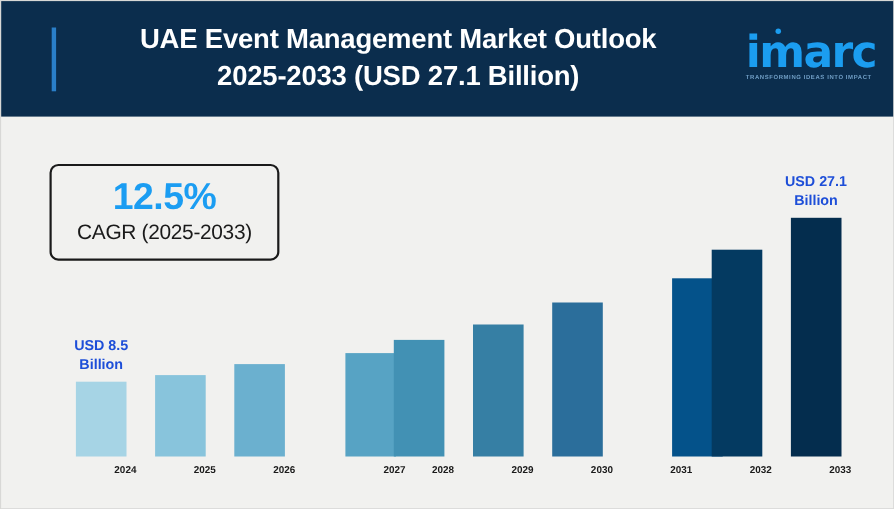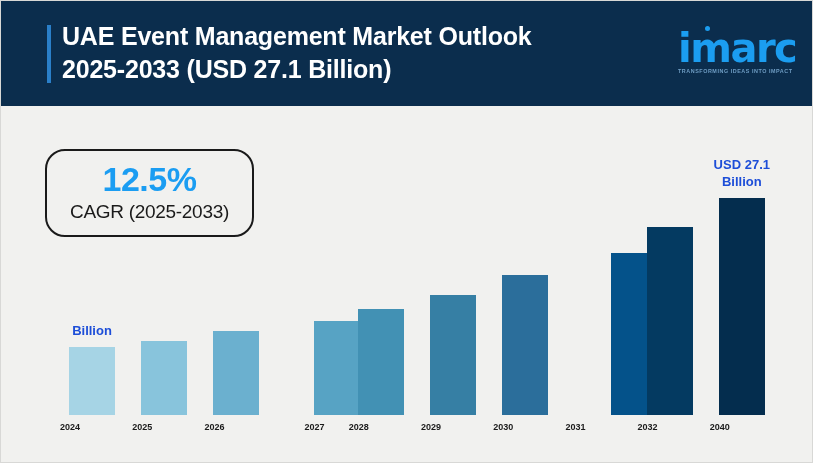--- a/index.html
+++ b/index.html
@@ -43,20 +43,21 @@
     top: 19px;
     width: 600px;
   }
   .title-line {
     color: #ffffff;
     font-size: 25px;
     font-weight: bold;
     line-height: 33px;
     letter-spacing: -0.2px;
     white-space: nowrap;
+    text-align: center;
   }
 
   
   #logo {
     position: absolute;
     right: 16px;
     top: 30px;
     width: 120px;
     text-align: left;
   }
@@ -87,21 +88,21 @@
   }
 
   
   #cagr-box {
     position: absolute;
     left: 44px;
     top: 148px;
     width: 209px;
     height: 88px;
     border: 2px solid #1a1a1a;
-    border-radius: 20px;
+    border-radius: 8px;
     background: #f1f1ef;
     box-sizing: border-box;
     text-align: center;
   }
   #cagr-value {
     color: #1b9df2;
     font-size: 34px;
     font-weight: bold;
     line-height: 40px;
     margin-top: 8px;
@@ -130,21 +131,21 @@
   .bar {
     width: 46px;
     position: absolute;
     bottom: 0;
   }
   .bar-year {
     position: absolute;
     top: 100%;
     left: -9px;
     width: 64px;
-    text-align: left;
+    text-align: right;
     font-size: 9px;
     font-weight: bold;
     color: #1a1a1a;
     padding-top: 7px;
   }
   .value-callout {
     position: absolute;
     width: 100px;
     left: -27px;
     text-align: center;
@@ -176,20 +177,21 @@
   <div id="cagr-box">
     <div id="cagr-value">12.5%</div>
     <div id="cagr-label">CAGR (2025-2033)</div>
   </div>
 
   <div id="chart">
       <div class="bar-slot" style="left: 68px; height: 68px;">
         <div class="bar" style="height: 68px; background: rgb(166, 212, 229);"></div>
         <div class="bar-year">2024</div>
         <div class="value-callout" style="bottom: 76px;">
+          <div>USD 8.5</div>
           <div>Billion</div>
         </div>
       </div>
       <div class="bar-slot" style="left: 140.2px; height: 63px;">
         <div class="bar" style="height: 74px; background: rgb(136, 196, 220);"></div>
         <div class="bar-year">2025</div>
       </div>
       <div class="bar-slot" style="left: 212.4px; height: 84px;">
         <div class="bar" style="height: 84px; background: rgb(107, 176, 207);"></div>
         <div class="bar-year">2026</div>
@@ -213,21 +215,21 @@
       <div class="bar-slot" style="left: 573.4px; height: 162px; padding-left: 37px;">
         <div class="bar" style="height: 162px; background: rgb(4, 82, 138);"></div>
         <div class="bar-year">2031</div>
       </div>
       <div class="bar-slot" style="left: 645.6px; height: 156px;">
         <div class="bar" style="height: 188px; background: rgb(4, 58, 97);"></div>
         <div class="bar-year">2032</div>
       </div>
       <div class="bar-slot" style="left: 717.8px; height: 217px;">
         <div class="bar" style="height: 217px; background: rgb(4, 45, 78);"></div>
-        <div class="bar-year">2040</div>
+        <div class="bar-year">2033</div>
         <div class="value-callout" style="bottom: 225px;">
           <div>USD 27.1</div>
           <div>Billion</div>
         </div>
       </div>
     </div>
 
 </div>
 
 </body></html>

